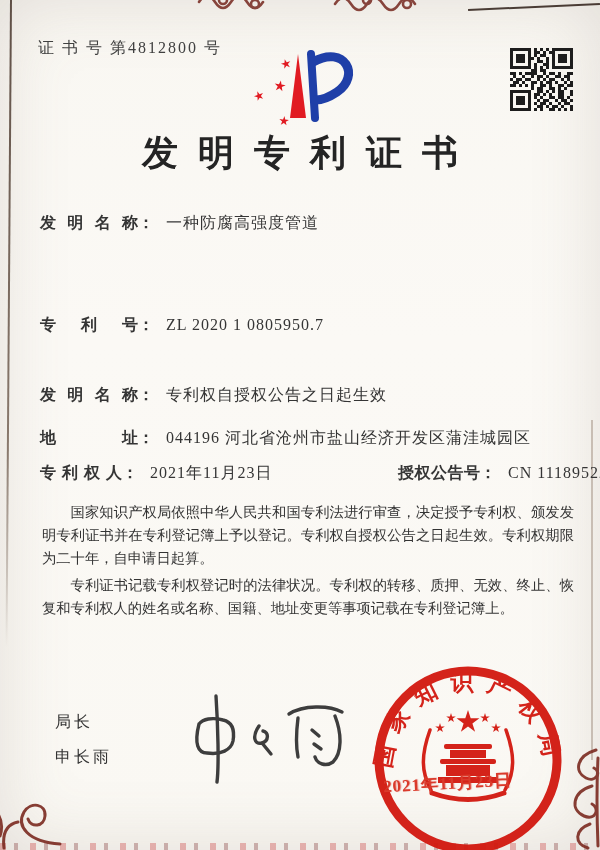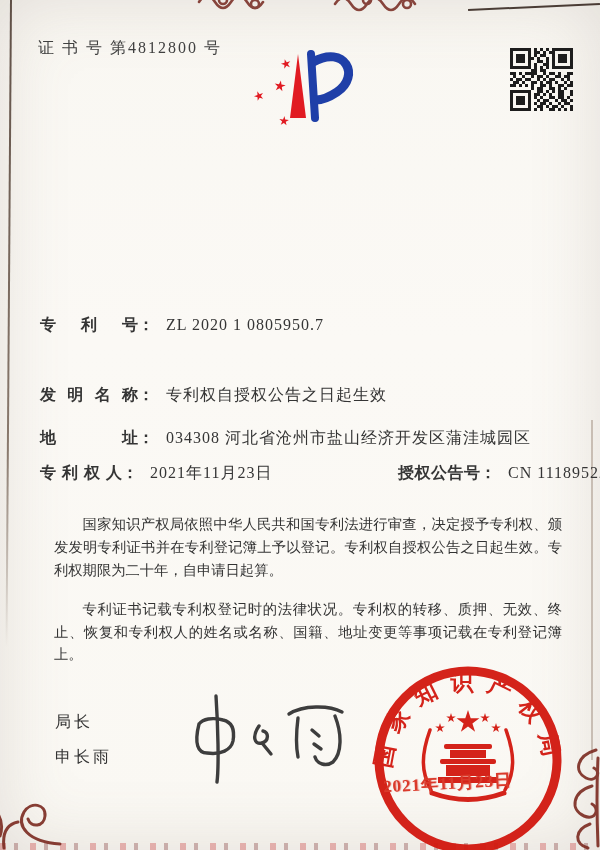--- a/index.html
+++ b/index.html
@@ -36,21 +36,21 @@
   
   .frow{position:absolute;left:40px;font-size:16px;white-space:nowrap;color:#353535;}
   .flabel{display:inline-block;width:98px;text-align:justify;text-align-last:justify;font-weight:bold;vertical-align:bottom;}
   .fcolon{font-weight:bold;margin-right:12px;}
   .fvalue{letter-spacing:1px;}
   .grant-right{position:absolute;left:358px;top:0;white-space:nowrap;}
   .grant-right .flabel{width:82px;}
   
   .body-text{position:absolute;left:38px;top:497px;width:540px;font-size:14.3px;
     line-height:1.6;color:#333;text-align:justify;}
-  .body-text p{margin:16px;text-indent:2em;}
+  .body-text p{margin:4px;text-indent:2em;}
   
   .signer-title{position:absolute;left:55px;top:712px;font-size:16px;letter-spacing:3px;color:#333;}
   .signer-name{position:absolute;left:55px;top:747px;font-size:16px;letter-spacing:3px;color:#333;}
   .signature{position:absolute;left:185px;top:686px;width:175px;height:102px;}
   
   .seal{position:absolute;left:368px;top:660px;width:200px;height:200px;opacity:.95;}
   .seal-date{position:absolute;left:383px;top:772px;font-size:17px;font-weight:bold;color:#da3a2b;
     letter-spacing:1px;transform:rotate(-3deg);text-shadow:1px 0 1px rgba(214,40,28,.45);white-space:nowrap;}
   
   .footer{position:absolute;left:0;right:84px;top:818px;text-align:center;font-size:13.5px;letter-spacing:2px;color:#3c3c3c;}
@@ -347,29 +347,33 @@
       <i style="left: 18px; top: 60px;"></i>
       <i style="left: 24px; top: 60px;"></i>
       <i style="left: 30px; top: 60px;"></i>
       <i style="left: 39px; top: 60px;"></i>
       <i style="left: 42px; top: 60px;"></i>
       <i style="left: 48px; top: 60px;"></i>
       <i style="left: 54px; top: 60px;"></i>
       <i style="left: 60px; top: 60px;"></i>
     </div>
 
-
+  <div class="title">发明专利证书</div>
+
+  <div class="frow" style="top:213px">
+    <span class="flabel">发明名称</span><span class="fcolon">：</span><span class="fvalue">一种防腐高强度管道</span>
+  </div>
   <div class="frow" style="top:315px">
     <span class="flabel">专利号</span><span class="fcolon">：</span><span class="fvalue">ZL 2020 1 0805950.7</span>
   </div>
   <div class="frow" style="top:385px">
     <span class="flabel">发明名称</span><span class="fcolon">：</span><span class="fvalue">专利权自授权公告之日起生效</span>
   </div>
   <div class="frow" style="top:428px">
-    <span class="flabel">地址</span><span class="fcolon">：</span><span class="fvalue">034308 河北省沧州市盐山经济开发区蒲洼城园区</span>
+    <span class="flabel">地址</span><span class="fcolon">：</span><span class="fvalue">044196 河北省沧州市盐山经济开发区蒲洼城园区</span>
   </div>
 
   <div class="frow" style="top:463px;right:0">
     <span>
       <span class="flabel" style="width:82px">专利权人</span><span class="fcolon">：</span><span class="fvalue">2021年11月23日</span>
     </span>
     <span class="grant-right">
       <span class="flabel">授权公告号</span><span class="fcolon">：</span><span class="fvalue">CN 111895223 B</span>
     </span>
   </div>

